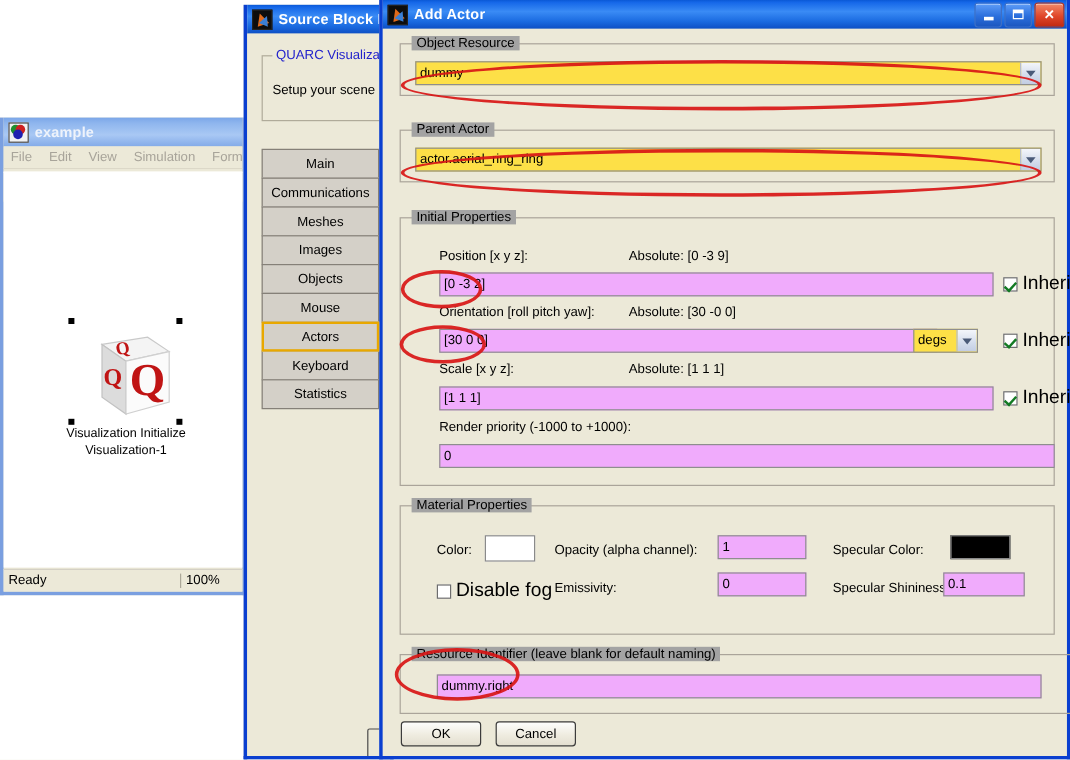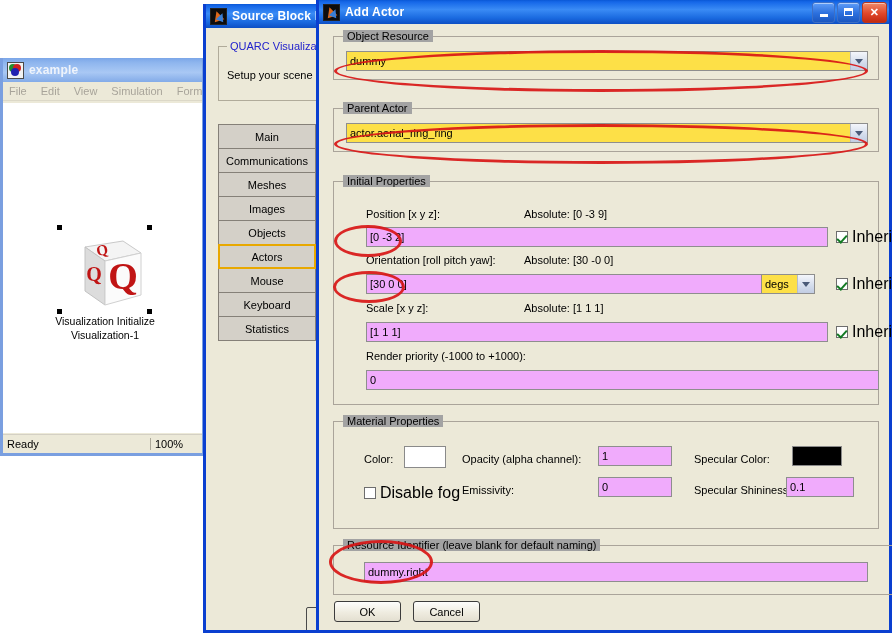--- a/index.html
+++ b/index.html
@@ -15,21 +15,21 @@
     color: #000;
   }
 
   
   .win {
     position: absolute;
     box-sizing: border-box;
     background: #ece9d8;
   }
   .win-frame-active  { border: 3px solid #0a3fd0; border-top: none; }
-  .win-frame-inactive{ border: 3px solid #7a9fe0; border-top: none; }
+  .win-frame-inactive{ border: 3px solid #7a9fe0; border-top: none; margin-top: 40px; }
 
   .titlebar {
     height: 24px;
     display: flex; align-items: center;
     padding: 0 2px 0 4px;
     box-sizing: border-box;
     color: #fff;
     font-weight: bold;
     font-size: 12px;
     letter-spacing: 0.2px;
@@ -398,25 +398,25 @@
         </div>
       <div class="tab-btn">
           <span>Meshes</span>
         </div>
       <div class="tab-btn">
           <span>Images</span>
         </div>
       <div class="tab-btn">
           <span>Objects</span>
         </div>
+      <div class="tab-btn">
+          <span>Mouse</span>
+        </div>
       <div class="tab-btn selected">
           <span>Actors</span>
-        </div>
-      <div class="tab-btn">
-          <span>Mouse</span>
         </div>
       <div class="tab-btn">
           <span>Keyboard</span>
         </div>
       <div class="tab-btn">
           <span>Statistics</span>
         </div>
     </div>
 
     <div class="sbp-inner-panel"></div>

